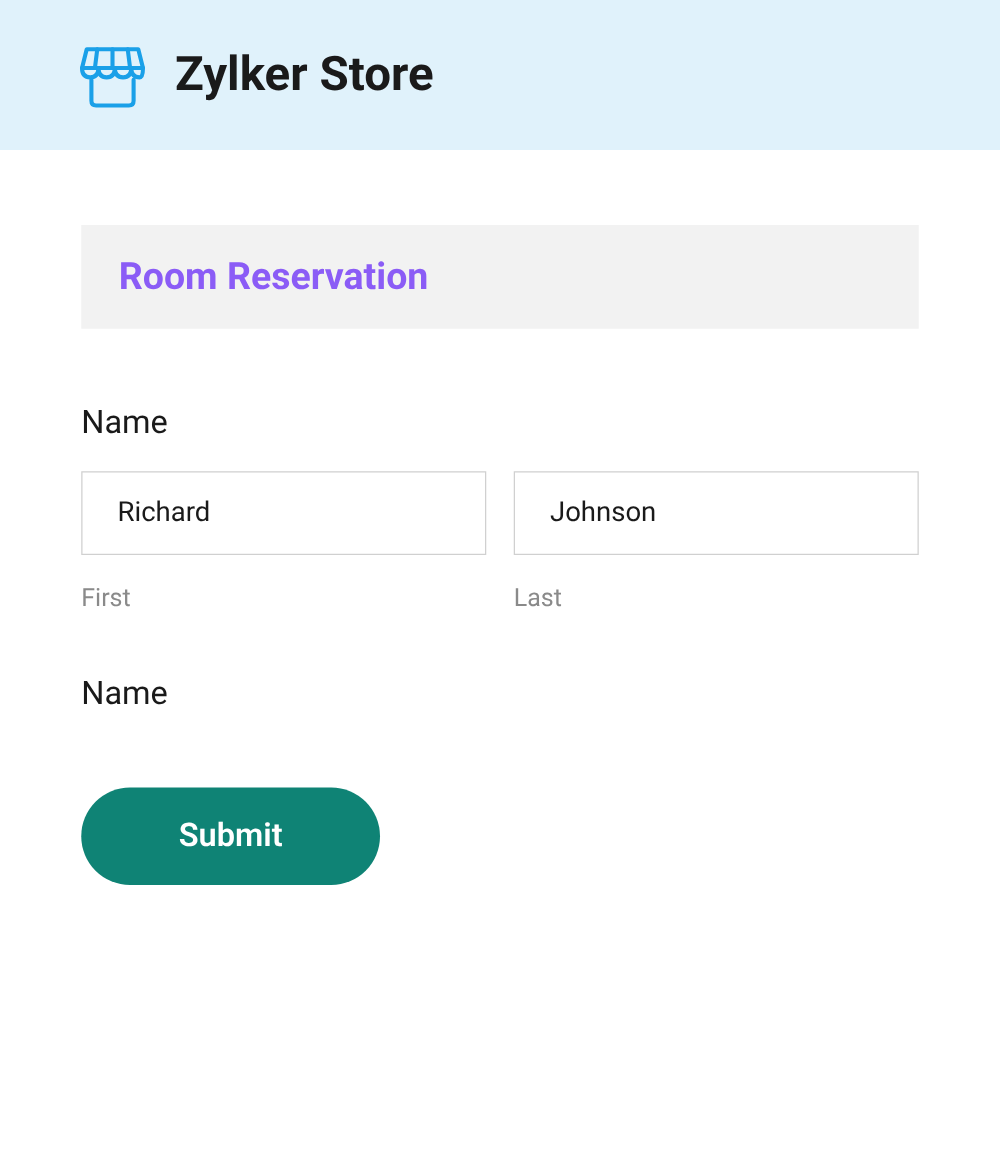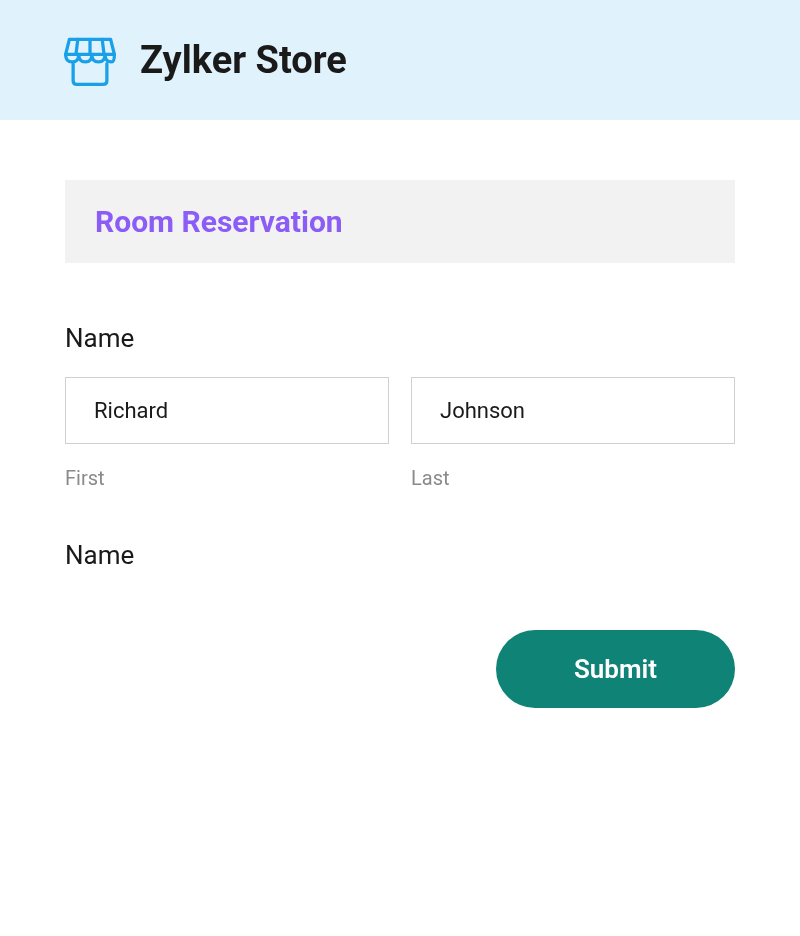--- a/index.html
+++ b/index.html
@@ -71,21 +71,21 @@
       outline: none;
       background: #ffffff;
     }
     .sub-label {
       font-size: 20px;
       color: #8a8a8a;
       margin-top: 22px;
     }
     .submit-wrap {
       display: flex;
-      justify-content: flex-end;
+      justify-content: flex-start;
       margin-top: 60px;
     }
     .submit-btn {
       background: #0f8375;
       color: #ffffff;
       border: none;
       font-size: 26px;
       font-weight: 600;
       padding: 24px 78px;
       border-radius: 999px;

